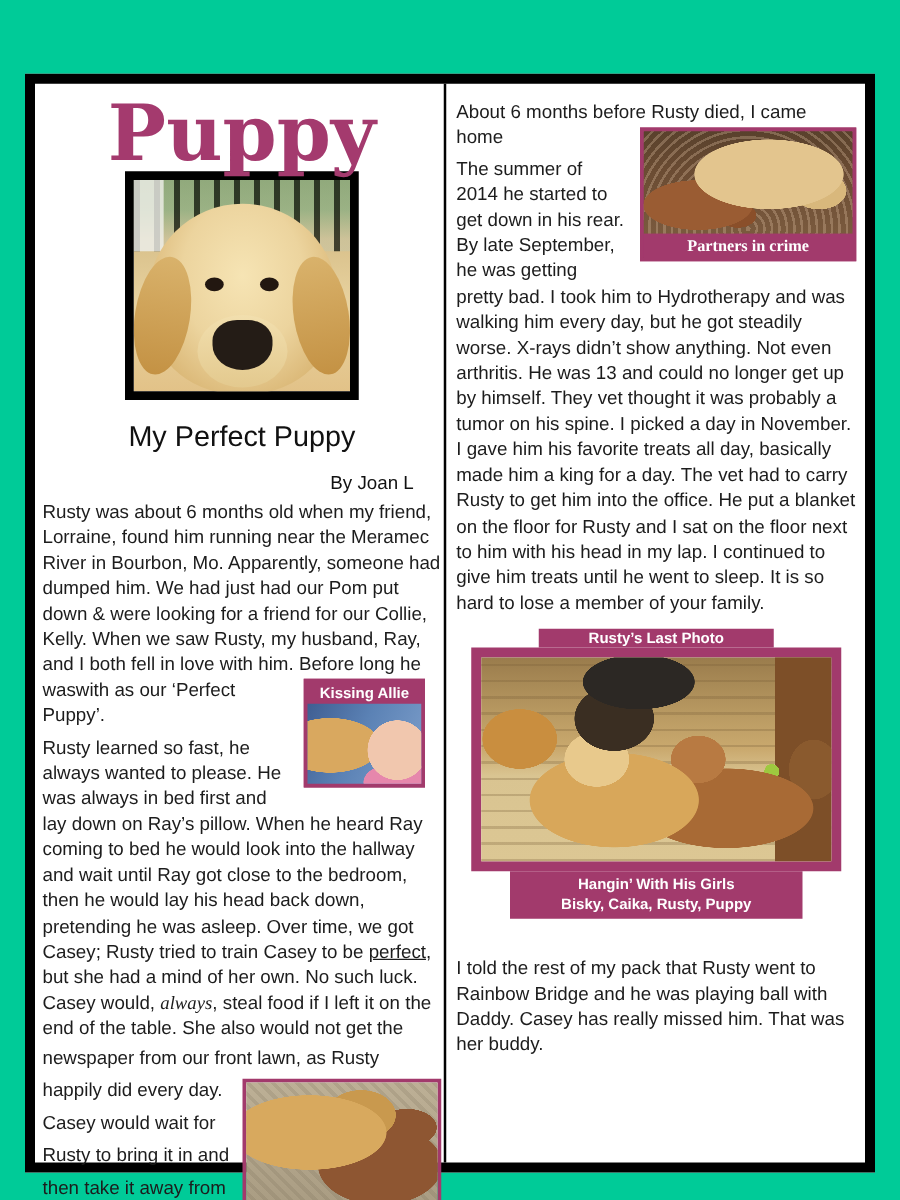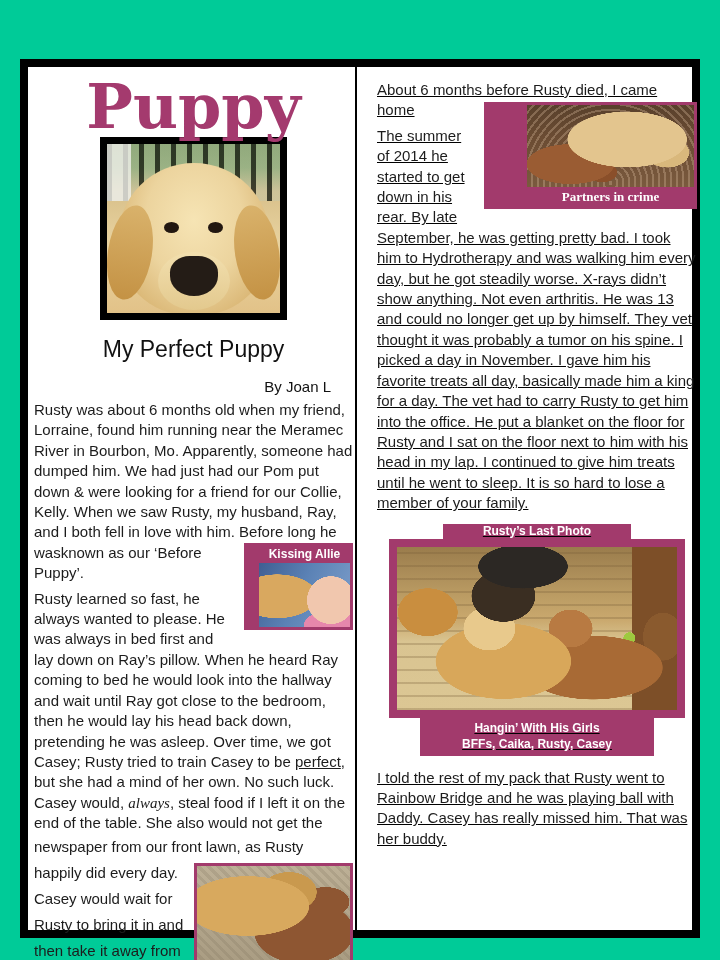--- a/index.html
+++ b/index.html
@@ -11,21 +11,21 @@
   }
   .page {
     position:absolute; left:20px; top:59px; width:664px; height:863px;
     background:#fff; border:8px solid var(--page_border,#000);
   }
   .divider {
     position:absolute; left:327px; top:0; height:100%; width:2px;
     background:var(--page_border,#000);
   }
   .col-left  { position:absolute; left:6px;  top:0;  width:319px; }
-  .col-right { position:absolute; left:349px; top:8px; width:320px;text-decoration:underline; }
+  .col-right { position:absolute; left:337px; top:8px; width:320px; }
 
   .title {
     font-family:"DejaVu Serif","Liberation Serif",serif; font-weight:700;
     font-size:62px; line-height:64px; color:var(--title,#A43A6E);
     text-align:center; margin:8px 0 0; position:relative; z-index:2;
   }
   .photo-main {
     width:173px; height:169px; border:7px solid #000; margin:-2px auto 0;
     position:relative; overflow:hidden; z-index:1;
     background:linear-gradient(180deg,#7b9a5e 0%,#8aa76b 14%,#d8c08a 28%,#e9d3a0 60%,#e2c288 100%);
@@ -58,40 +58,40 @@
   .u { text-decoration:underline; }
   .i { font-style:italic;font-family:Liberation Serif, serif; }
   .loose { line-height:26px; }
 
   .pframe { border:3px solid var(--accent,#A23A6C); background:var(--accent,#A23A6C); }
   .float-r { float:right; }
   .cap { display:block; color:#fff; font-weight:700; font-size:12px; text-align:center; line-height:17px;
          background:var(--accent,#A23A6C); }
   .cap.serif { font-family:"Liberation Serif",serif; font-size:13px; line-height:19px; }
 
-  .kissing { width:91px; margin:0 0 2px 8px;padding-left:12px; }
+  .kissing { width:91px; margin:0 13px 2px 8px; }
   .kissing .img { display:block; width:91px; height:64px;
     background:
       radial-gradient(circle 24px at 79% 58%, #f1c7ae 0 99%, transparent 100%),
       radial-gradient(ellipse 30px 16px at 82% 98%, #e687ac 0 99%, transparent 100%),
       radial-gradient(ellipse 40px 22px at 20% 52%, #d9a85f 0 99%, transparent 100%),
       radial-gradient(ellipse 18px 11px at 45% 52%, #c08a3f 0 99%, transparent 100%),
       linear-gradient(115deg, #3f5e92 0%, #5b82b5 45%, #7fa0cc 100%);
   }
   .bffs { width:153px; margin:3px 0 0 8px; }
   .bffs .img { display:block; width:153px; height:100px;
     background:
       radial-gradient(ellipse 62px 30px at 33% 40%, #d8a95e 0 99%, transparent 100%),
       radial-gradient(ellipse 28px 20px at 60% 26%, #c9994e 0 99%, transparent 100%),
       radial-gradient(ellipse 50px 32px at 70% 66%, #8e5632 0 99%, transparent 100%),
       radial-gradient(ellipse 24px 15px at 84% 36%, #8e5632 0 99%, transparent 100%),
       repeating-linear-gradient(45deg, rgba(115,104,82,.18) 0 3px, transparent 3px 7px),
       linear-gradient(#bdb096,#a99c82);
   }
-  .partners { width:167px; margin:2px 0 4px 10px;padding-left:40px; }
+  .partners { width:167px; margin:2px 0 4px 10px; }
   .partners .img { display:block; width:167px; height:82px;
     background:
       radial-gradient(ellipse 60px 28px at 60% 42%, #e3c58e 0 99%, transparent 100%),
       radial-gradient(ellipse 22px 15px at 84% 58%, #d9b87c 0 99%, transparent 100%),
       radial-gradient(ellipse 44px 20px at 26% 72%, #9a5c33 0 99%, transparent 100%),
       radial-gradient(ellipse 15px 10px at 45% 82%, #8a4f2a 0 99%, transparent 100%),
       repeating-radial-gradient(circle at 50% 95%, rgba(225,195,165,.3) 0 2px, transparent 2px 6px),
       linear-gradient(180deg,#59412c 0%, #6b4c33 40%, #7a5a3e 100%);
   }
 
@@ -136,21 +136,21 @@
       <div class="eye r"></div>
       <div class="nose"></div>
     </div>
 
     <div class="h2">My Perfect Puppy</div>
     <div class="byline">By Joan L</div>
 
     <p class="body"><span>Rusty was about 6 months old when my friend, Lorraine, found him running near the Meramec River in Bourbon, Mo.  Apparently, someone had dumped him. We had just had our Pom put down &amp; were looking for a friend for our Collie, Kelly. When we saw Rusty, my husband, Ray, and I both fell in love with him.  Before long he was</span><span class="pframe float-r kissing">
           <span class="cap">Kissing Allie</span>
           <span class="img"></span>
-        </span><span>known as our ‘Before Puppy’.</span></p>
+        </span><span>with as our ‘Perfect Puppy’.</span></p>
 
     <p class="body mt16"><span>Rusty learned so fast, he always wanted to please. He was always in bed first and lay down on Ray’s pillow.  When he heard Ray coming to bed he would look into the hallway and wait until Ray got close to the bedroom, then he would lay his head back down, pretending he was asleep. Over time, we got Casey; Rusty tried to train Casey to be </span><span class="u">perfect</span><span>, but she had a mind of her own.  No such luck. Casey would, </span><span class="i">always</span><span>, steal food if I left it on the end of the table. She also would not get the newspaper from our front lawn, as </span><span class="pframe float-r bffs">
           <span class="img"></span>
         </span><span class="loose">Rusty happily did every day.  Casey  would wait for Rusty to bring it in and then take it away from him.</span></p>
   </div>
 
   <div class="col-right">
     <p class="body"><span>About 6 months  before Rusty died, I came home </span><span class="pframe float-r partners">
           <span class="img"></span>
           <span class="cap serif">Partners in crime</span>
@@ -158,19 +158,19 @@
 
     <p class="body mt16">The summer of 2014 he started to get down in his rear.   By late September,  he was getting pretty bad.  I took him to Hydrotherapy and was walking him every day, but he got steadily worse.  X-rays didn’t show anything.  Not even arthritis.  He was 13 and could no longer get up by himself.  They vet thought it was probably a tumor on his spine. I picked a day in November. I gave him his favorite treats all day, basically made him a king for a day.  The vet had to carry Rusty to get him into the office. He put a blanket on the floor for Rusty and I sat on the floor next to him with his head in my lap.  I continued to give him treats until he went to sleep.  It is so hard to lose a member of your family.</p>
 
     <div class="lastblock">
       <div class="tab">Rusty’s Last Photo</div>
       <div class="lastframe">
         <div class="lastimg"></div>
       </div>
       <div class="lastcapbar">
         <div>Hangin’ With His Girls</div>
-        <div>BFFs, Caika, Rusty, Casey</div>
+        <div>Bisky, Caika, Rusty, Puppy</div>
       </div>
     </div>
 
-    <p class="body" style="margin-top:12px">I told the rest of my pack that Rusty went to Rainbow Bridge and he was playing ball with Daddy.  Casey has really missed him.  That was her buddy.</p>
+    <p class="body" style="margin-top:30px">I told the rest of my pack that Rusty went to Rainbow Bridge and he was playing ball with Daddy.  Casey has really missed him.  That was her buddy.</p>
   </div>
 </div>
 
 </body></html>

